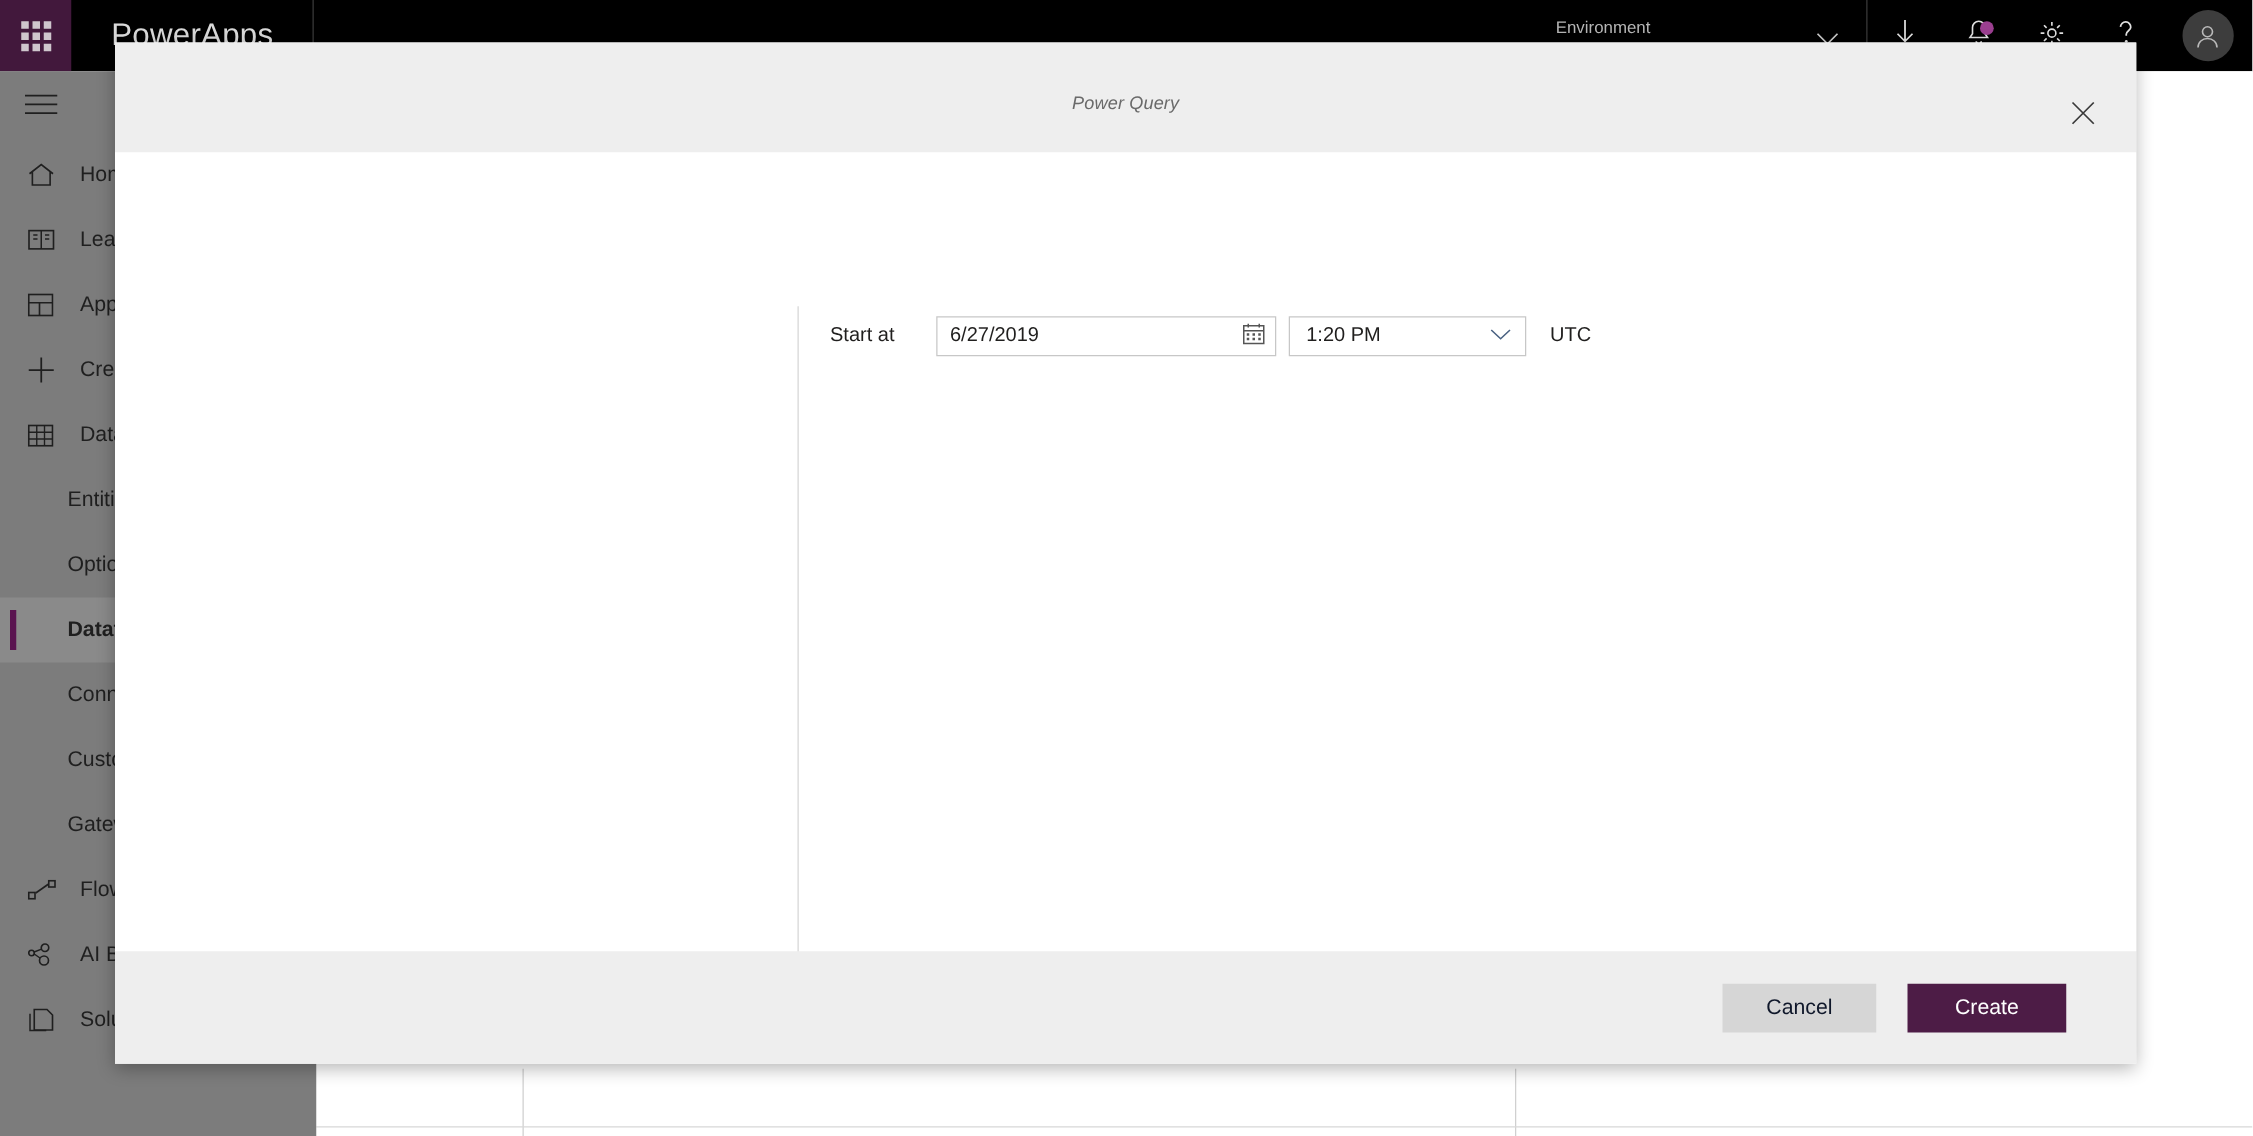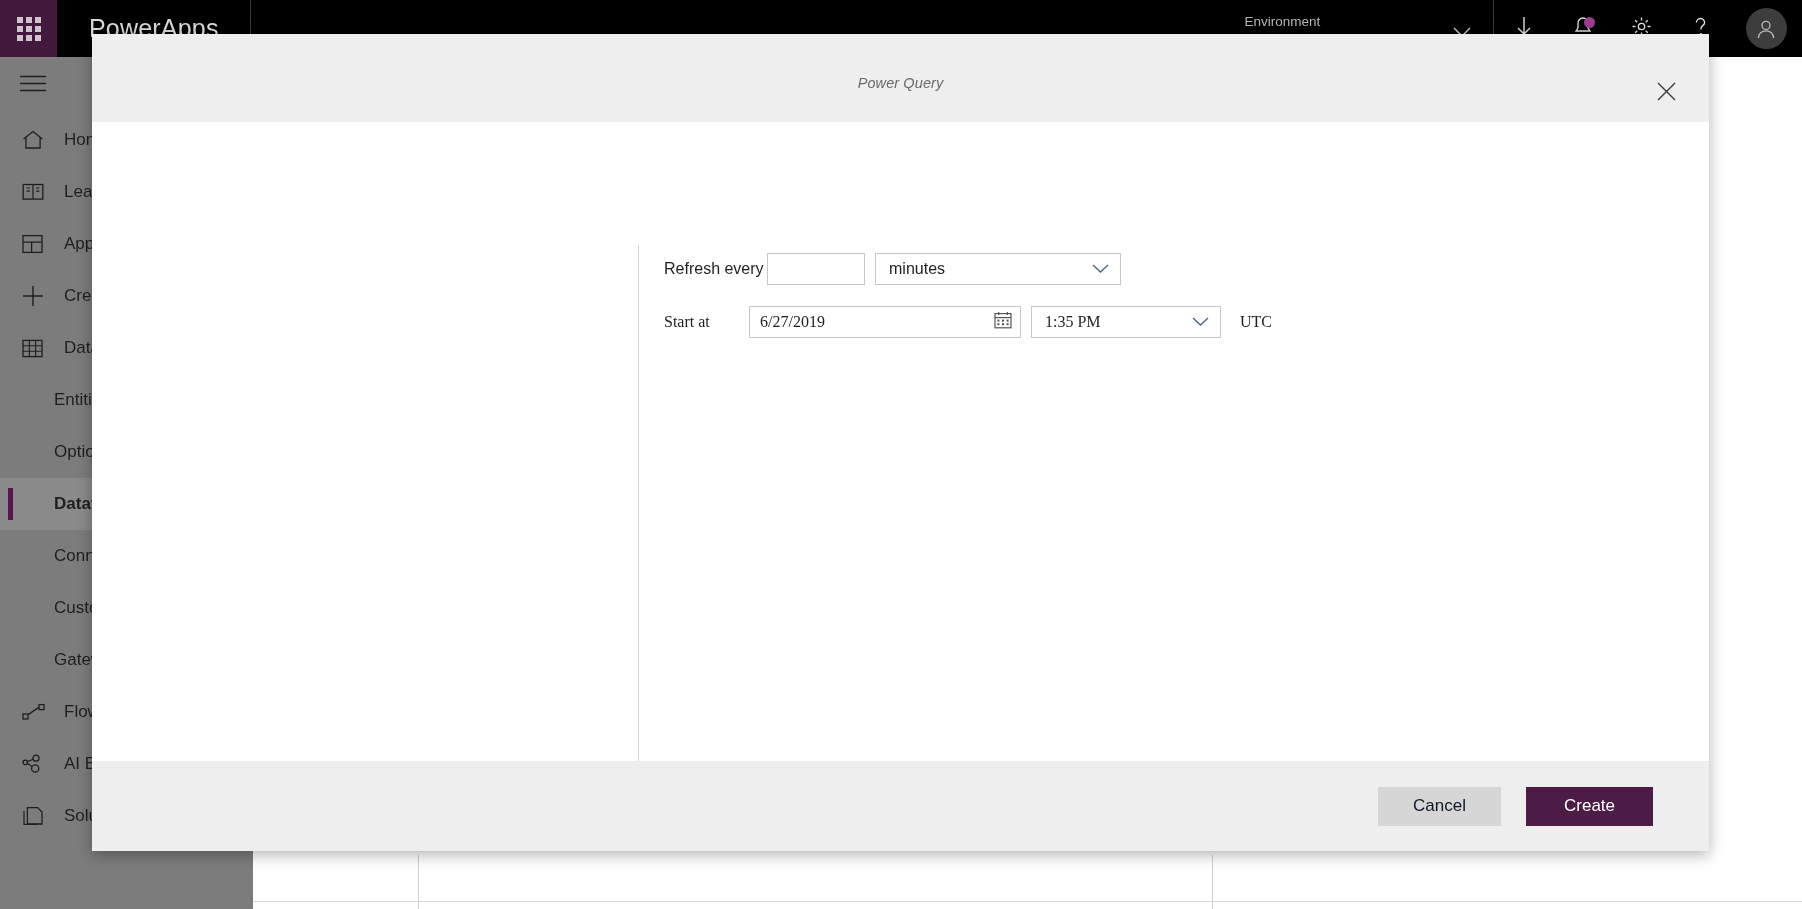--- a/index.html
+++ b/index.html
@@ -360,53 +360,41 @@
       </div>
     </div>
 
     <div class="modal-body">
 
 
       <div class="vdivider"></div>
 
       <div class="fields-col">
 
-        <div class="field-row">
-          <span class="field-label lbl-refresh">Refresh every</span>
-          <span class="txtbox num" title=""></span>
-          <span class="combo units">
-            <span>minutes</span>
-            <span>
-              <svg width="17" height="10" viewBox="0 0 17 10">
-                  <path d="M1 1l7.5 7L16 1" fill="none" stroke="#4a6282" stroke-width="1.3"></path>
-                </svg>
-            </span>
-          </span>
-        </div>
 
         <div class="field-row">
           <span class="field-label lbl-start">Start at</span>
           <span class="txtbox date">
             <span>6/27/2019</span>
             <span>
               <svg width="18" height="18" viewBox="0 0 18 18">
                 <rect x="1" y="2.6" width="16" height="14.2" fill="none" stroke="#555" stroke-width="1.2"></rect>
                 <path d="M1 6.6h16" stroke="#555" stroke-width="1.2"></path>
                 <path d="M4.6 1v3M13.4 1v3" stroke="#555" stroke-width="1.2"></path>
                 <rect x="3.4" y="8.6" width="2" height="2" fill="#555"></rect>
                 <rect x="8" y="8.6" width="2" height="2" fill="#555"></rect>
                 <rect x="12.6" y="8.6" width="2" height="2" fill="#555"></rect>
                 <rect x="3.4" y="12.2" width="2" height="2" fill="#555"></rect>
                 <rect x="8" y="12.2" width="2" height="2" fill="#555"></rect>
                 <rect x="12.6" y="12.2" width="2" height="2" fill="#555"></rect>
               </svg>
             </span>
           </span>
           <span class="combo time">
-            <span>1:35 PM</span>
+            <span>1:20 PM</span>
             <span>
               <svg width="17" height="10" viewBox="0 0 17 10">
                   <path d="M1 1l7.5 7L16 1" fill="none" stroke="#4a6282" stroke-width="1.3"></path>
                 </svg>
             </span>
           </span>
           <span class="suffix-label">UTC</span>
         </div>
 
       </div>

